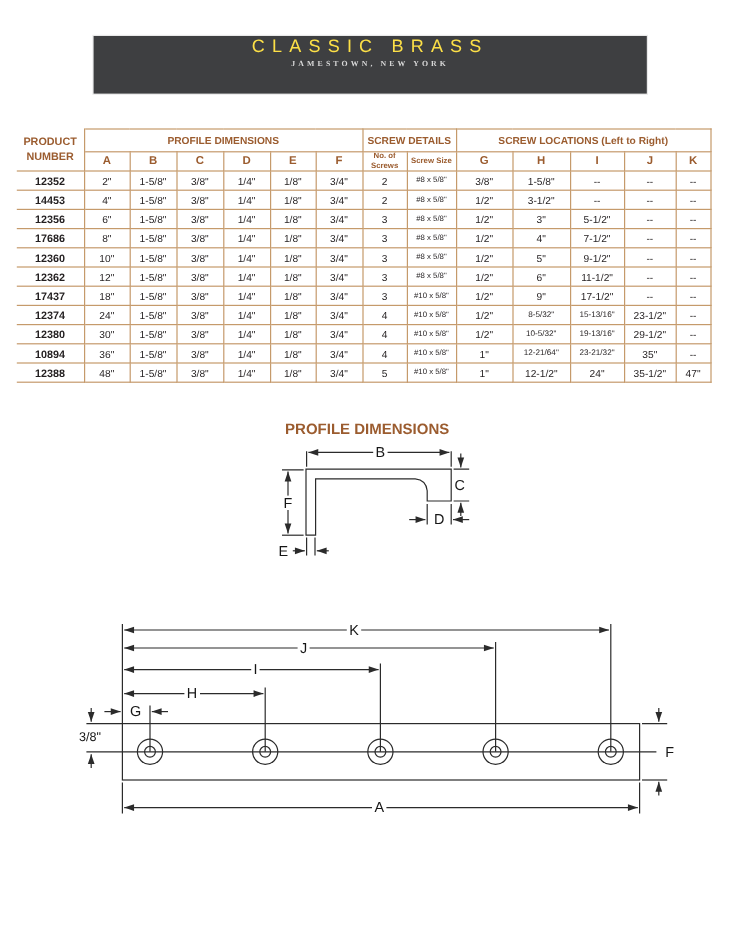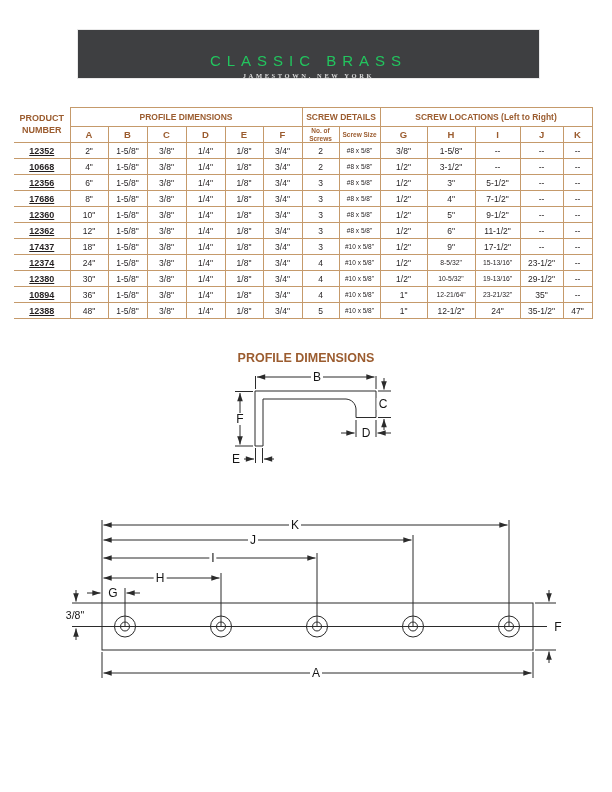--- a/index.html
+++ b/index.html
@@ -7,21 +7,21 @@
     position:relative; width:612px; height:792px; background:#fff;
     font-family:"Liberation Sans", sans-serif; overflow:hidden;
   }
 
   
   .logo {
     position:absolute; left:78px; top:30px; width:461px; height:48px;
     background:#3E3F41; text-align:center; box-shadow:0 0 0 1px #e9e9e9;
   }
   .logo-name {
-    padding-top:22px; color:#22c55e; font-size:15px; letter-spacing:6px;
+    padding-top:0; color:#fde047; font-size:15px; letter-spacing:6px;
     font-weight:400;
   }
   .logo-loc {
     margin-top:3px; color:#d9d9d9; font-size:6.5px; letter-spacing:2.6px;
     font-family:"Liberation Serif", serif; font-weight:700;
   }
 
   
   .spec-table-wrap { position:absolute; left:14px; top:107px; }
   table.spec { border-collapse:collapse; table-layout:fixed; width:578px; }
@@ -31,21 +31,21 @@
   }
   .spec th { color:#9B5C2F;margin-top:40px; }
   .spec .group-th { font-size:8.5px; font-weight:700; height:18px; }
   .spec .col-th  { font-size:9.5px; font-weight:700; height:15px; }
   .spec .sub-th  { font-size:6.5px; font-weight:700; line-height:1.15; }
   .spec td { font-size:8.5px; height:15px; }
   .spec th.pcol-h {
     border-left:none; border-top:none; font-size:9px; font-weight:700;
     line-height:1.3; color:#9B5C2F;
   }
-  .spec td.pcol { border-left:none; font-weight:700; font-size:9px;text-decoration:underline; }
+  .spec td.pcol { border-left:none; font-weight:700; font-size:9px; }
   .spec td.ssize { font-size:6.5px; }
   .spec td.small { font-size:6.8px; }
 
   
   .diagram-title {
     position:absolute; left:0; right:0; text-align:center; font-weight:700;
     color:#9B5C2F;
   }
   #profile-title { top:351px; font-size:12.5px; }
   #screw-title { top:497px; font-size:11.5px; }
@@ -122,21 +122,21 @@
             <td>3/4"</td>
             <td>2</td>
             <td class="ssize">#8 x 5/8"</td>
             <td>3/8"</td>
             <td>1-5/8"</td>
             <td>--</td>
             <td>--</td>
             <td>--</td>
           </tr>
           <tr>
-            <td class="pcol">10668</td>
+            <td class="pcol">14453</td>
             <td>4"</td>
             <td>1-5/8"</td>
             <td>3/8"</td>
             <td>1/4"</td>
             <td>1/8"</td>
             <td>3/4"</td>
             <td>2</td>
             <td class="ssize">#8 x 5/8"</td>
             <td>1/2"</td>
             <td>3-1/2"</td>

